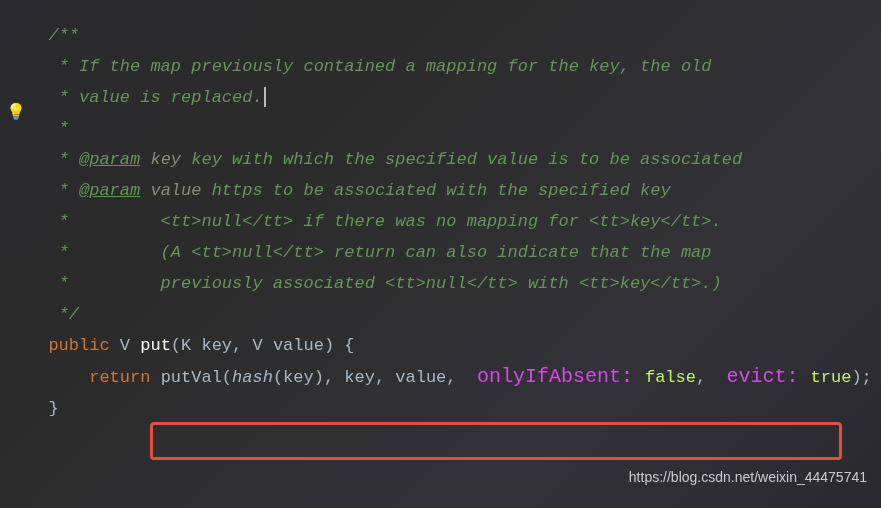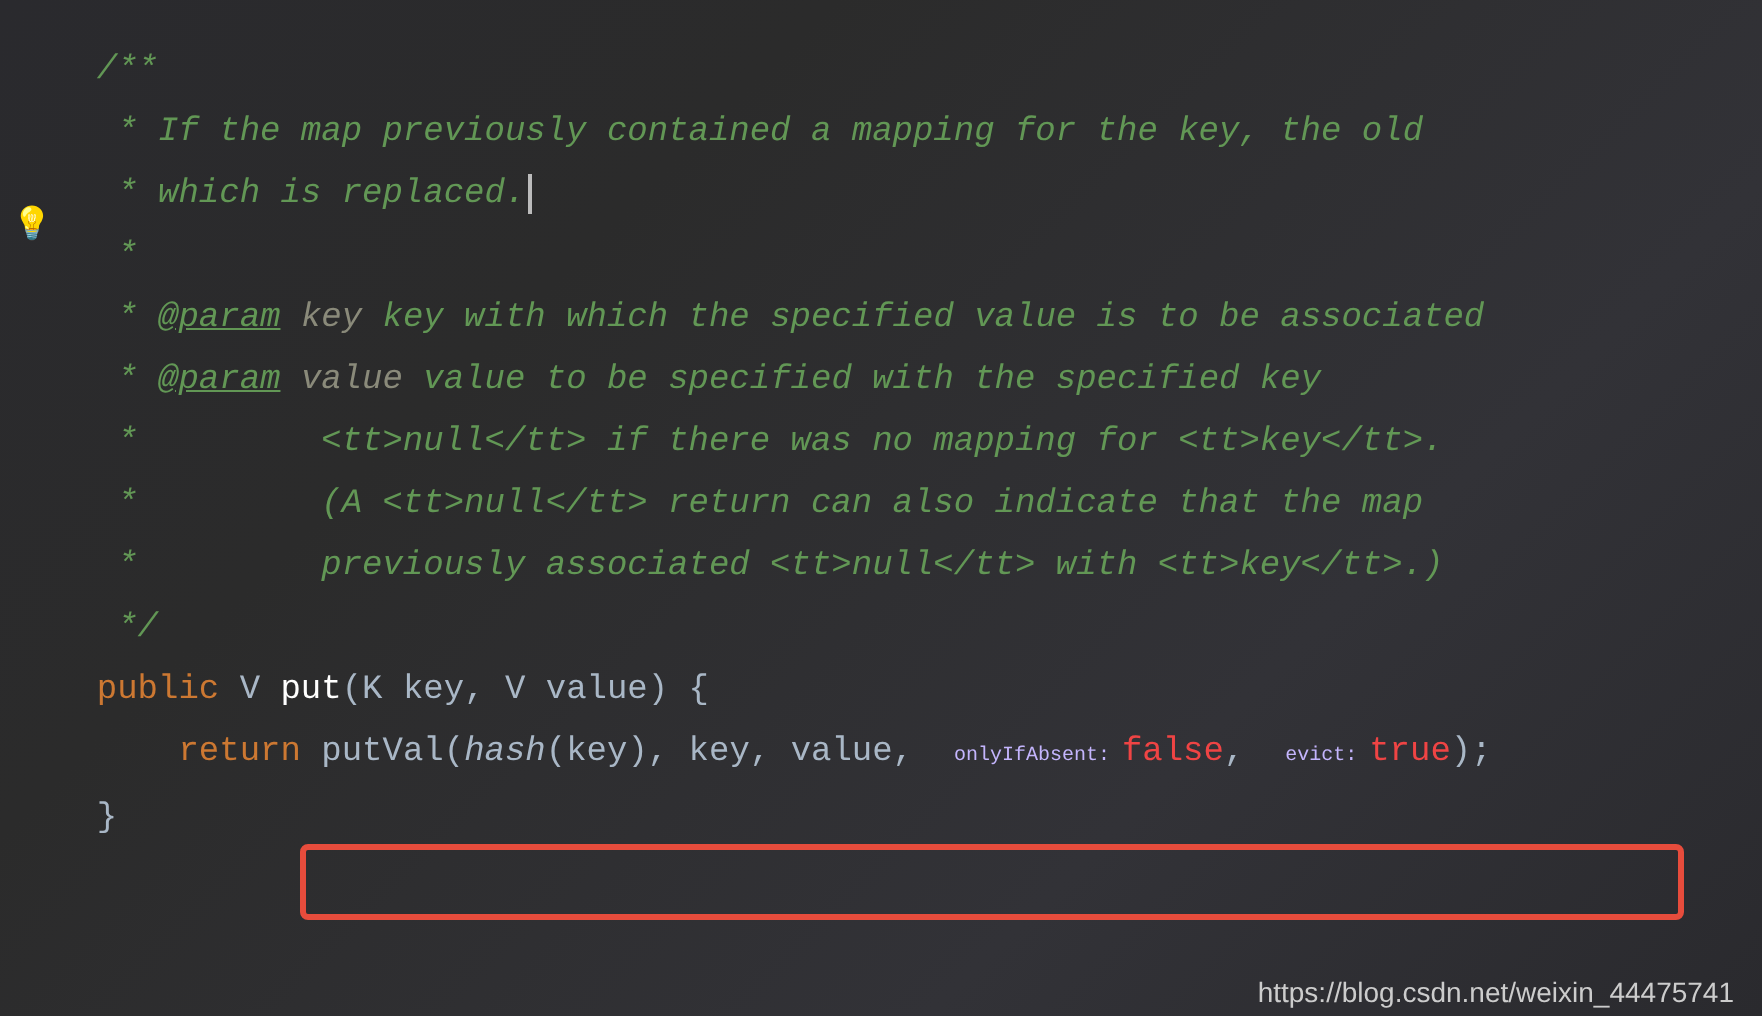--- a/index.html
+++ b/index.html
@@ -27,22 +27,22 @@
       white-space: pre;
       font-style: normal;
     }
     .comment { color: #629755; }
     .doc-tag { color: #629755; text-decoration: underline; font-weight: normal; }
     .doc-param { color: #8a8a7a; }
     .keyword { color: #cc7832; }
     .type { color: #a9b7c6; }
     .method-def { color: #ffffff; }
     .paren { color: #a9b7c6; }
-    .hint { color: #c4b5fd; font-style: normal; font-size: 10px; }
-    .bool { color: #ef4444; }
+    .hint { color: #d946ef; font-style: normal; font-size: 20px; }
+    .bool { color: #bef264; }
     .bulb {
       position: absolute;
       left: 6px;
       top: 102px;
       font-size: 16px;
       font-style: normal;
     }
     .cursor {
       display: inline-block;
       width: 2px;
@@ -52,46 +52,46 @@
       margin-left: 1px;
     }
     .highlight-box {
       position: absolute;
       border: 3px solid #e74c3c;
       border-radius: 4px;
       pointer-events: none;
     }
     .watermark {
       position: absolute;
-      bottom: 4px;
+      bottom: 23px;
       right: 14px;
       color: #cccccc;
       font-size: 14px;
       font-family: Arial, sans-serif;
       font-style: normal;
     }
   </style>
 </head>
 <body>
 
 <div class="editor">
   <span class="bulb">💡</span>
 
   <div class="line">  <span class="comment">/**</span></div>
 
 
   <div class="line">  <span class="comment"> * If the map previously contained a mapping for the key, the old</span></div>
 
-  <div class="line">  <span class="comment"> * which is replaced.</span><span class="cursor"></span></div>
+  <div class="line">  <span class="comment"> * value is replaced.</span><span class="cursor"></span></div>
 
   <div class="line">  <span class="comment"> *</span></div>
 
   <div class="line">  <span class="comment"> * </span><span class="doc-tag">@param</span><span class="comment"> </span><span class="doc-param">key</span><span class="comment"> key with which the specified value is to be associated</span></div>
 
-  <div class="line">  <span class="comment"> * </span><span class="doc-tag">@param</span><span class="comment"> </span><span class="doc-param">value</span><span class="comment"> value to be specified with the specified key</span></div>
+  <div class="line">  <span class="comment"> * </span><span class="doc-tag">@param</span><span class="comment"> </span><span class="doc-param">value</span><span class="comment"> https to be associated with the specified key</span></div>
 
 
   <div class="line">  <span class="comment"> *         &lt;tt&gt;null&lt;/tt&gt; if there was no mapping for &lt;tt&gt;key&lt;/tt&gt;.</span></div>
 
   <div class="line">  <span class="comment"> *         (A &lt;tt&gt;null&lt;/tt&gt; return can also indicate that the map</span></div>
 
   <div class="line">  <span class="comment"> *         previously associated &lt;tt&gt;null&lt;/tt&gt; with &lt;tt&gt;key&lt;/tt&gt;.)</span></div>
 
   <div class="line">  <span class="comment"> */</span></div>
 

